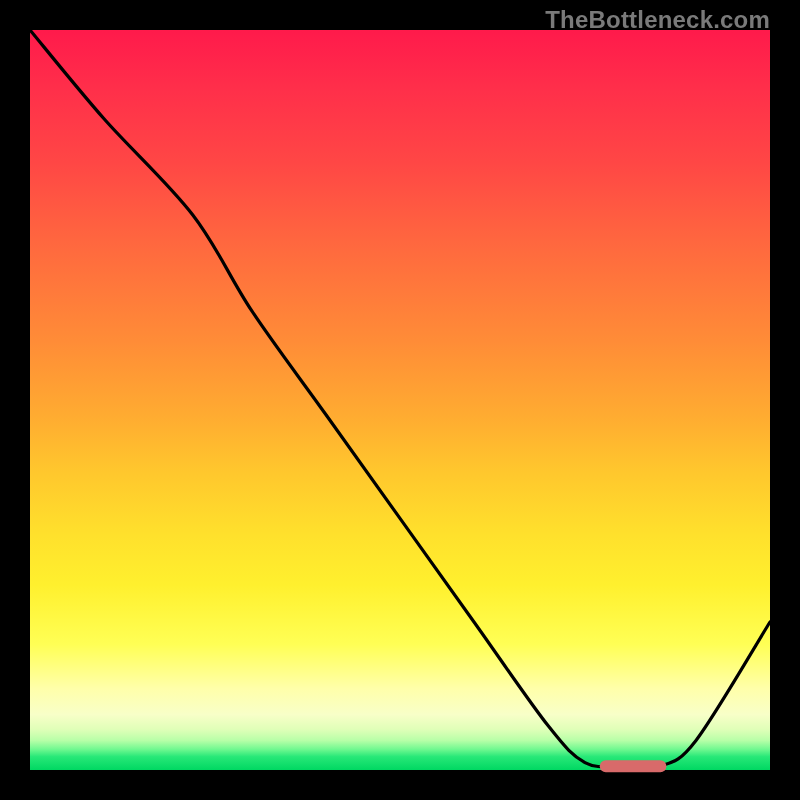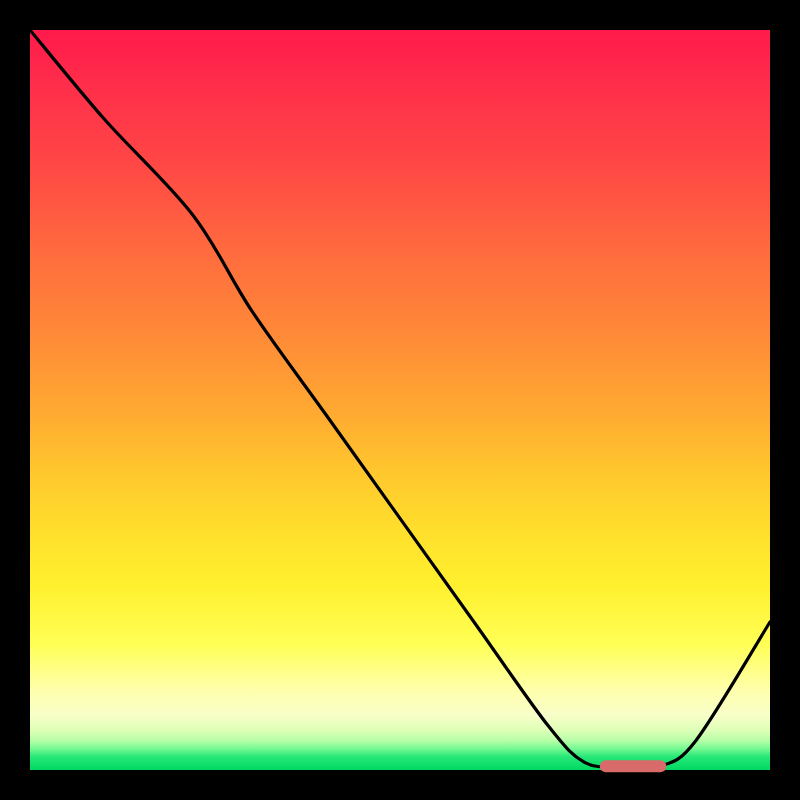--- a/index.html
+++ b/index.html
@@ -71,19 +71,20 @@
     stroke: none;
   }
 </style>
 </head>
 <body>
 
 <div class="container">
 
   <div class="plot-area"></div>
 
+  <div class="watermark">TheBottleneck.com</div>
 
   <svg class="overlay" viewBox="0 0 740 740" preserveAspectRatio="none">
     <path class="curve" d="M 0 0 C 12.333333333333334 14.799999999999992 46.86666666666666 57.966666666666626 74 88.79999999999995 C 101.13333333333334 119.63333333333328 138.13333333333335 152.93333333333334 162.8 185 C 187.46666666666667 217.06666666666666 199.8 247.89999999999998 222 281.2 C 244.2 314.5 271.3333333333333 350.26666666666665 296 384.8 C 320.6666666666667 419.33333333333337 345.3333333333333 453.8666666666667 370 488.4 C 394.6666666666667 522.9333333333333 419.3333333333333 557.4666666666667 444 592 C 468.6666666666667 626.5333333333333 499.5 672.1666666666667 518 695.6 C 536.5 719.0333333333333 542.6666666666666 725.8166666666667 555 732.6 C 567.3333333333334 739.3833333333333 579.6666666666666 735.6833333333333 592 736.3 C 604.3333333333334 736.9166666666666 616.6666666666666 740.6166666666666 629 736.3 C 641.3333333333334 731.9833333333333 647.5 734.4499999999999 666 710.4 C 684.5 686.35 727.6666666666666 611.7333333333333 740 592"></path>
     <rect class="marker" x="569.8000000000001" y="730.3" width="66.59999999999991" height="12" rx="6" ry="6"></rect>
   </svg>
 
 </div>
 
 </body></html>

